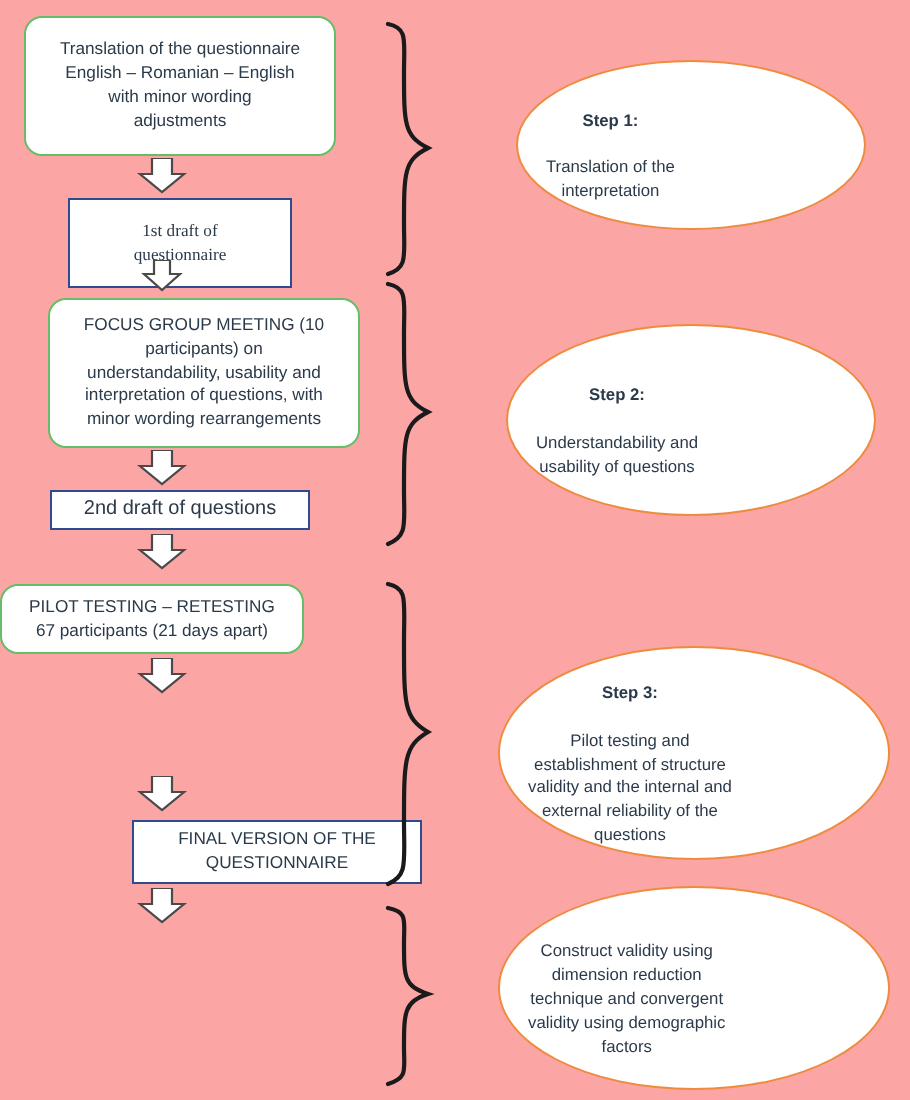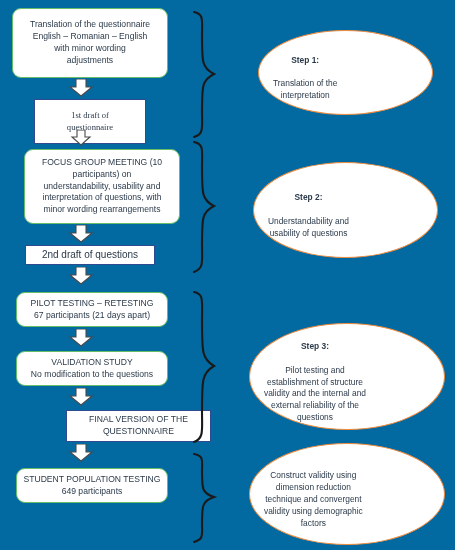--- a/index.html
+++ b/index.html
@@ -7,21 +7,21 @@
     padding: 0;
     background: #ffffff;
   }
   body {
     font-family: "Liberation Sans", sans-serif;
   }
   #canvas {
     position: relative;
     width: 455px;
     height: 550px;
-    background: #0369a1;
+    background: #fca5a5;
     overflow: hidden;
   }
 
   
   .node {
     position: absolute;
     box-sizing: border-box;
     display: flex;
     align-items: center;
     justify-content: center;
@@ -114,49 +114,45 @@
   </div>
 
   <div class="node blue" style="left:25px; top:245px; width:130px; height:20px; font-size:10px;">2nd draft of questions</div>
 
   <div class="arrow" style="left:68px; top:267px;">
     <svg width="26" height="18" viewBox="0 0 26 18">
       <polygon points="8,0 18,0 18,8 24,8 13,17 2,8 8,8" fill="#ffffff" stroke="#4a4a4a" stroke-width="1.1" stroke-linejoin="miter"></polygon>
     </svg>
   </div>
 
-  <div class="node green" style="left:16px; top:292px; width:152px; height:35px; font-size:8.6px;">PILOT TESTING – RETESTING
+  <div class="node green" style="left:0; top:292px; width:152px; height:35px; font-size:8.6px;">PILOT TESTING – RETESTING
 67 participants (21 days apart)</div>
 
   <div class="arrow" style="left:68px; top:329px;">
     <svg width="26" height="18" viewBox="0 0 26 18">
       <polygon points="8,0 18,0 18,8 24,8 13,17 2,8 8,8" fill="#ffffff" stroke="#4a4a4a" stroke-width="1.1" stroke-linejoin="miter"></polygon>
     </svg>
   </div>
 
-  <div class="node green" style="left:16px; top:351px; width:152px; height:35px; font-size:8.6px;">VALIDATION STUDY
-No modification to the questions</div>
 
   <div class="arrow" style="left:68px; top:388px;">
     <svg width="26" height="18" viewBox="0 0 26 18">
       <polygon points="8,0 18,0 18,8 24,8 13,17 2,8 8,8" fill="#ffffff" stroke="#4a4a4a" stroke-width="1.1" stroke-linejoin="miter"></polygon>
     </svg>
   </div>
 
   <div class="node blue" style="left:20px; top:410px; width:145px; height:32px; font-size:8.6px;margin-left:46px;">FINAL VERSION OF THE
 QUESTIONNAIRE</div>
 
   <div class="arrow" style="left:68px; top:444px;">
     <svg width="26" height="18" viewBox="0 0 26 18">
       <polygon points="8,0 18,0 18,8 24,8 13,17 2,8 8,8" fill="#ffffff" stroke="#4a4a4a" stroke-width="1.1" stroke-linejoin="miter"></polygon>
     </svg>
   </div>
 
-  <div class="node green" style="left:16px; top:468px; width:152px; height:35px; font-size:8.6px;">STUDENT POPULATION TESTING
-649 participants</div>
 
   <div class="brace" style="left:190px; top:10px;">
     <svg width="34" height="130" viewBox="0 0 34 130">
       <path d="M4 2 C 14 4, 12 10, 12 26 C 12 52, 12 58, 24 64 C 12 70, 12 76, 12 102 C 12 118, 14 124, 4 127" fill="none" stroke="#1a1a1a" stroke-width="2.1" stroke-linecap="round"></path>
     </svg>
   </div>
 
   <div class="brace" style="left:190px; top:140px;">
     <svg width="34" height="135" viewBox="0 0 34 135">
       <path d="M4 2 C 14 4, 12 10, 12 27 C 12 54, 12 60, 24 66 C 12 72, 12 78, 12 105 C 12 122, 14 128, 4 132" fill="none" stroke="#1a1a1a" stroke-width="2.1" stroke-linecap="round"></path>

